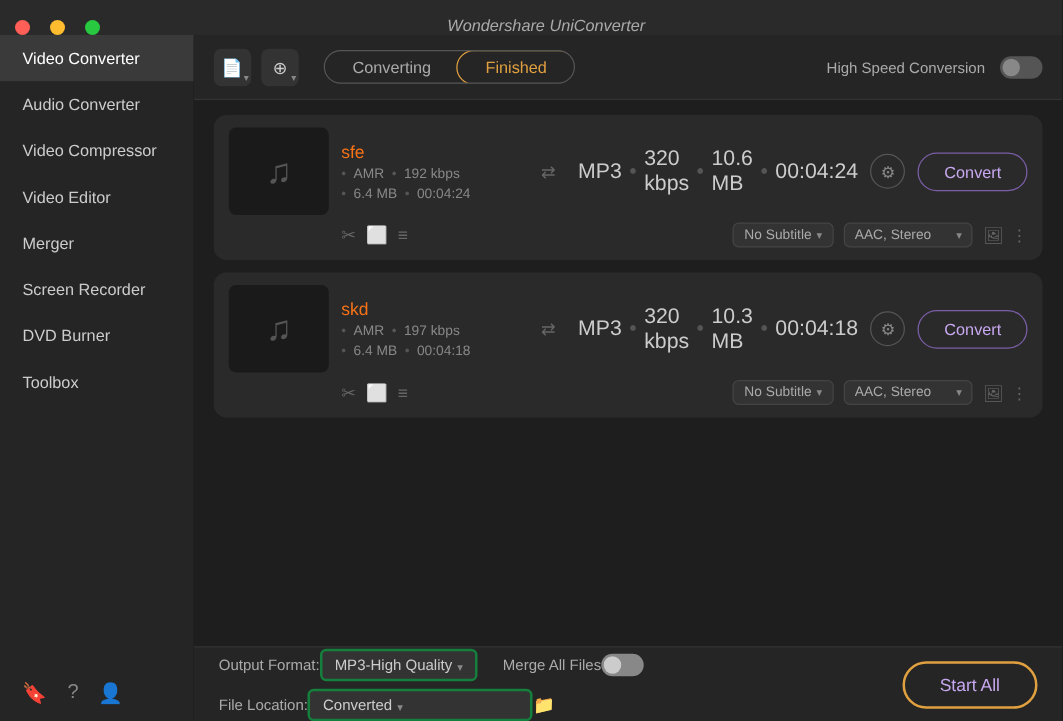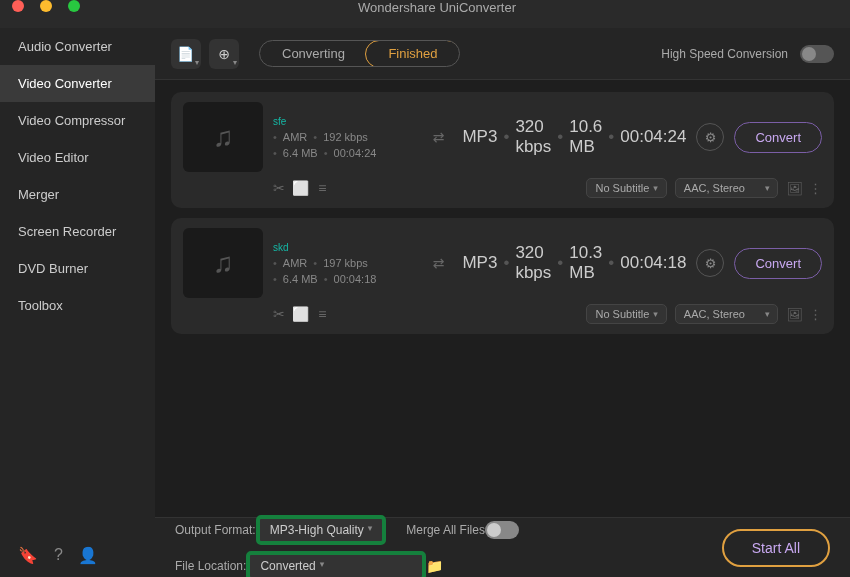--- a/index.html
+++ b/index.html
@@ -12,24 +12,25 @@
       overflow: hidden;
       display: flex;
       flex-direction: column;
     }
 
     
     .titlebar {
       height: 28px;
       background: #2a2a2a;
       display: flex;
-      align-items: flex-start;
+      align-items: flex-end;
       padding: 0 12px;
       gap: 16px;
       flex-shrink: 0;
+      font-style: italic;
     }
     .traffic-light {
       width: 12px; height: 12px;
       border-radius: 50%;
       display: inline-block;
     }
     .tl-close { background: #ff5f57; }
     .tl-min { background: #febc2e; }
     .tl-max { background: #28c840; }
     .titlebar-title {
@@ -198,22 +199,22 @@
       color: #555;
       flex-shrink: 0;
     }
     .file-info {
       display: flex;
       flex-direction: column;
       gap: 4px;
       flex: 1;
     }
     .file-name {
-      font-size: 10px;
-      color: #14b8a6;
+      font-size: 14px;
+      color: #f97316;
       font-weight: 500;
     }
     .file-meta {
       display: flex;
       gap: 6px;
       align-items: center;
       font-size: 11px;
       color: #888;
     }
     .file-meta .dot {
@@ -307,27 +308,27 @@
     }
     .bottom-field {
       display: flex;
       align-items: center;
       gap: 0;
       font-size: 12px;
       color: #aaa;
     }
     .bottom-select {
       background: #333;
-      border: 4px solid #15803d;
+      border: 2px solid #15803d;
       border-radius: 5px;
       color: #ccc;
       font-size: 12px;
       padding: 4px 10px;
       cursor: pointer;
-      display: flex; align-items: flex-start; gap: 4px;
+      display: flex; align-items: flex-end; gap: 4px;
     }
     .merge-toggle {
       width: 34px; height: 18px;
       background: #888;
       border-radius: 9px;
       position: relative;
       cursor: pointer;
     }
     .merge-toggle.off::after {
       content: '';
@@ -368,25 +369,25 @@
 <div class="titlebar">
   <span class="traffic-light tl-close"></span>
   <span class="traffic-light tl-min"></span>
   <span class="traffic-light tl-max"></span>
   <span class="titlebar-title">Wondershare UniConverter</span>
 </div>
 
 <div class="app-body">
 
   <div class="sidebar">
-    <div class="sidebar-item">
-      <span>Audio Converter</span>
-    </div>
     <div class="sidebar-item active">
       <span>Video Converter</span>
+    </div>
+    <div class="sidebar-item">
+      <span>Audio Converter</span>
     </div>
     <div class="sidebar-item">
       <span>Video Compressor</span>
     </div>
     <div class="sidebar-item">
       <span>Video Editor</span>
     </div>
     <div class="sidebar-item">
       <span>Merger</span>
     </div>

